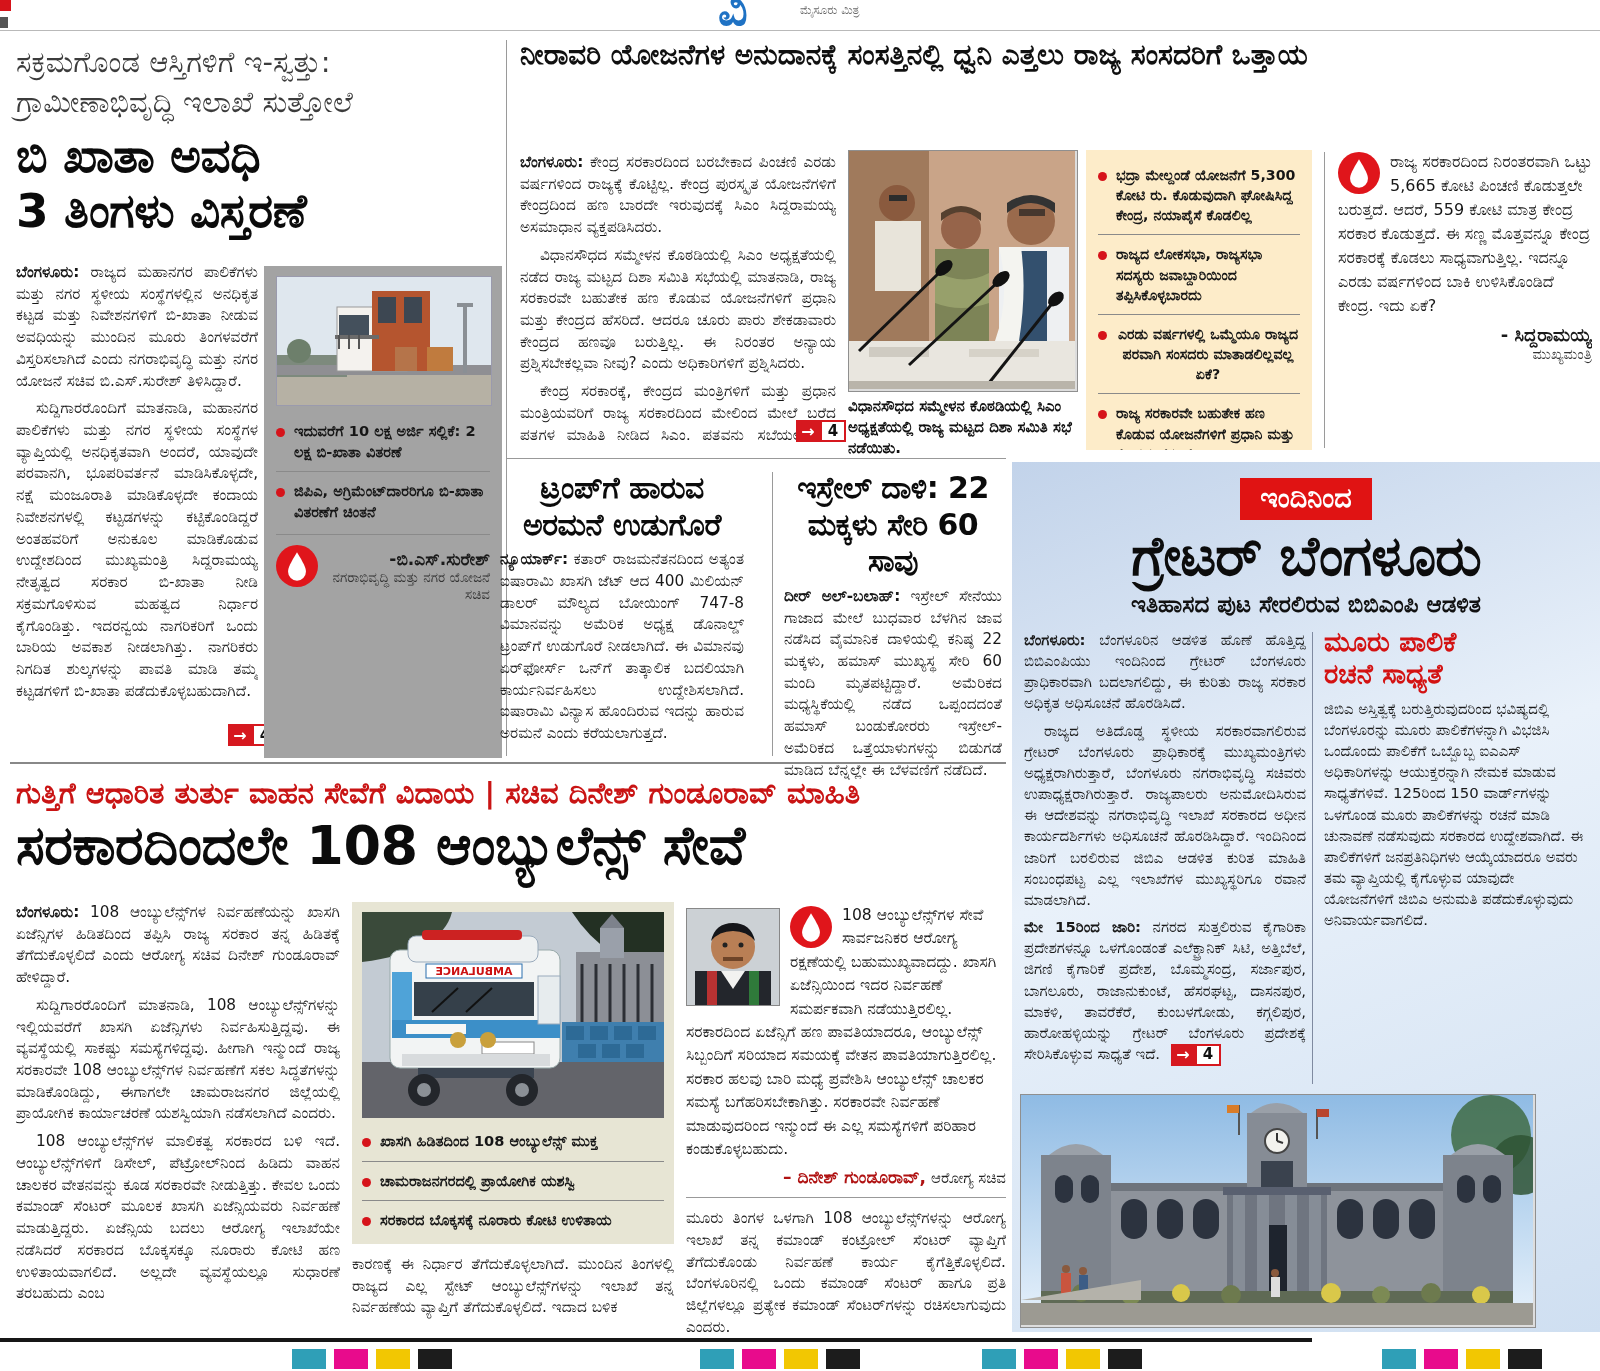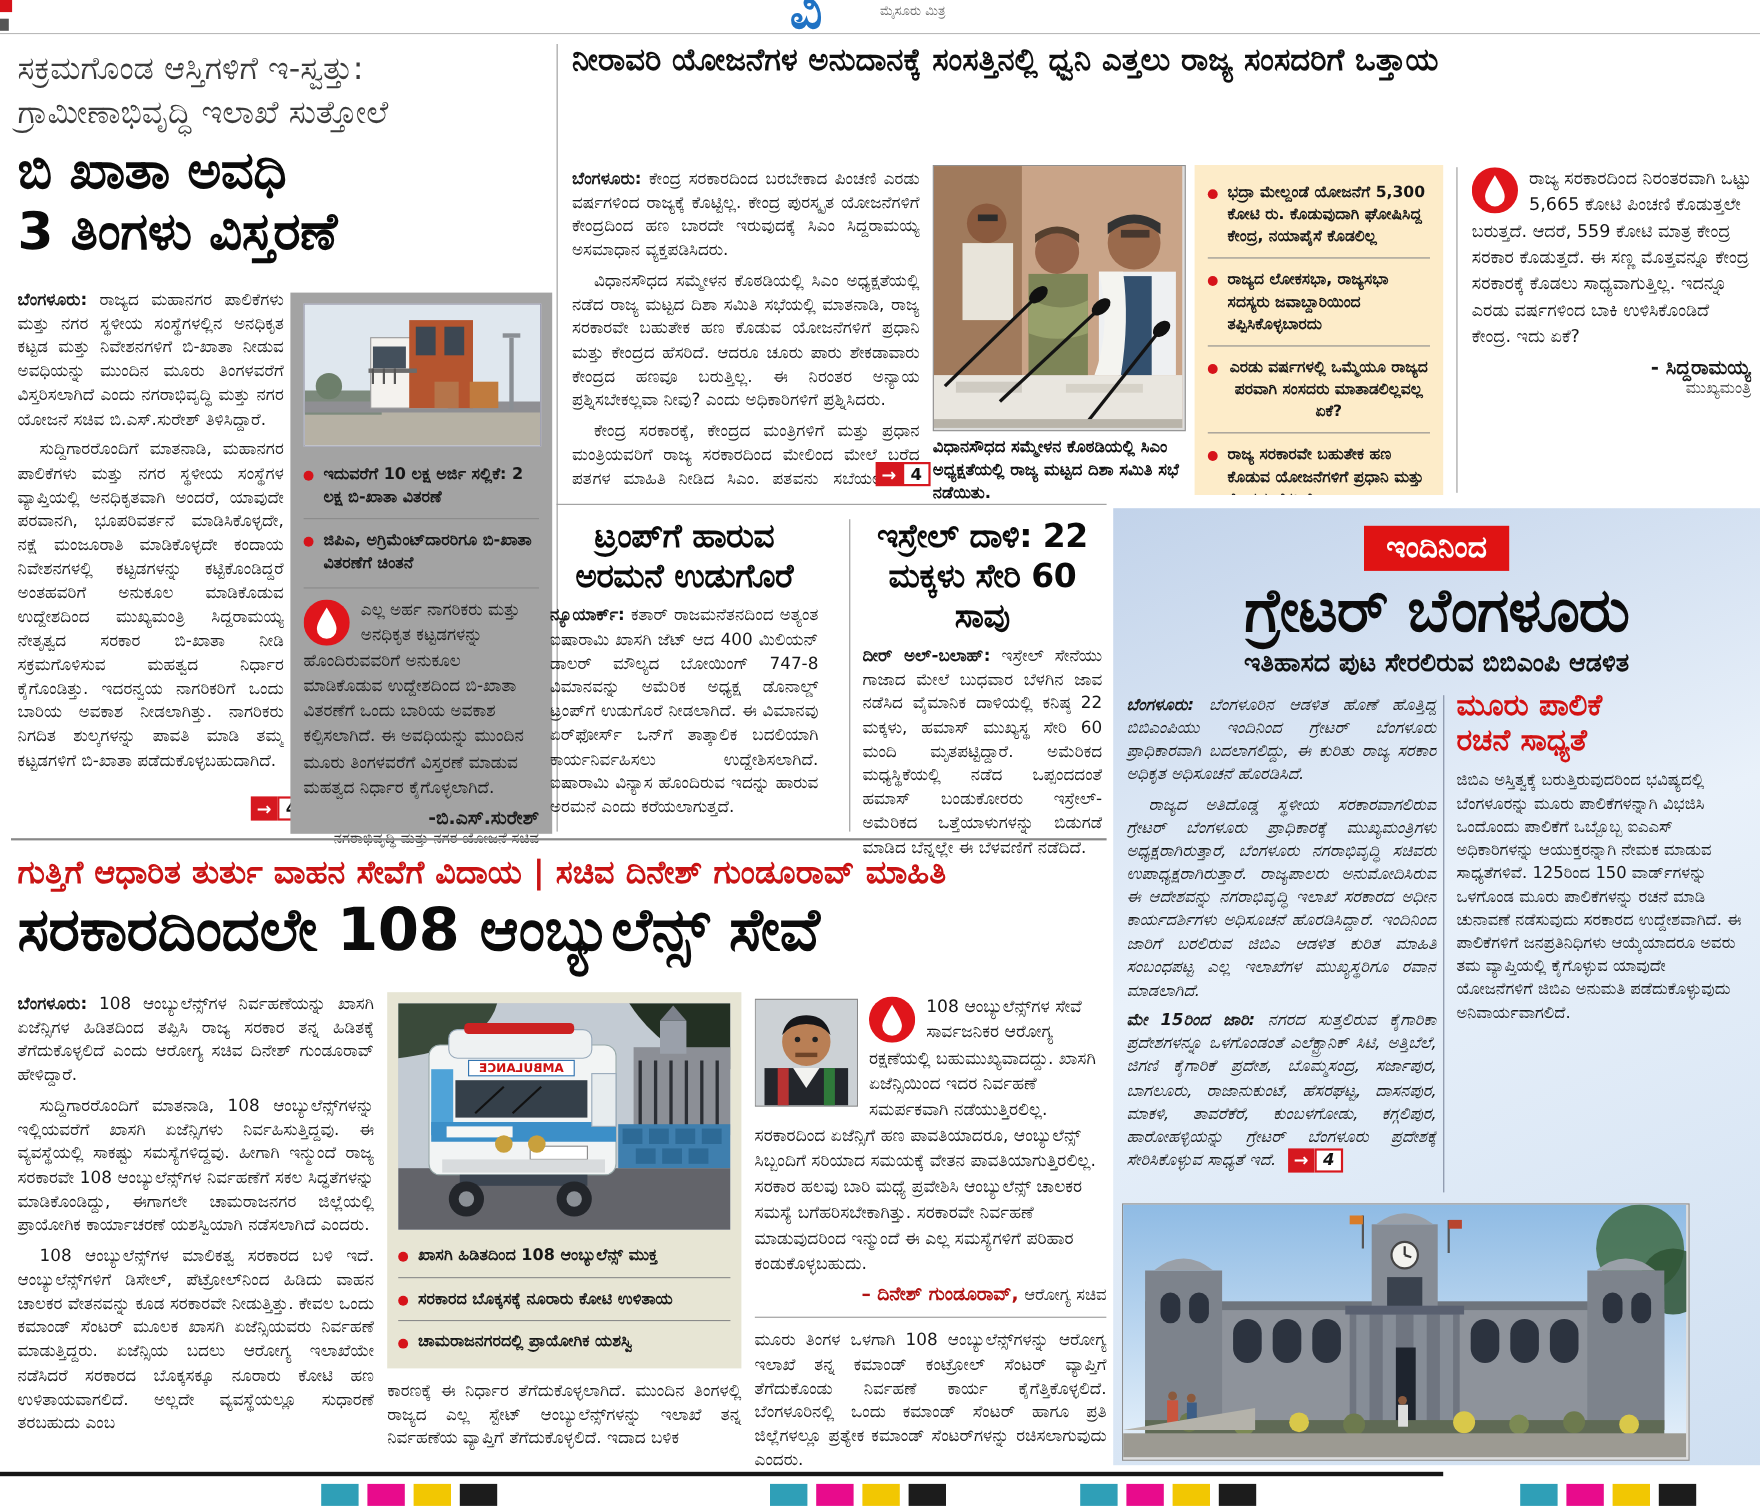--- a/index.html
+++ b/index.html
@@ -124,21 +124,20 @@
         <span class="blt-txt">ಜಿಪಿಎ, ಅಗ್ರಿಮೆಂಟ್‌ದಾರರಿಗೂ ಬಿ-ಖಾತಾ ವಿತರಣೆಗೆ ಚಿಂತನೆ</span>
       </div>
     </div>
     <div style="border-top:1px solid #8a8a8a;padding-top:8px;margin-top:2px;">
       <span class="dropwrap">
         <svg width="42" height="42" viewBox="0 0 40 40">
             <circle cx="20" cy="20" r="20" fill="#e0151b"></circle>
             <path d="M20 7 C26 17 28.5 21.5 28.5 25.5 a8.5 8.5 0 0 1 -17 0 C11.5 21.5 14 17 20 7 Z" fill="#fff"></path>
           </svg>
       </span>
-      <span class="q-txt" style="font-size:15.4px;">ಎಲ್ಲ ಅರ್ಹ ನಾಗರಿಕರು ಮತ್ತು ಅನಧಿಕೃತ ಕಟ್ಟಡಗಳನ್ನು ಹೊಂದಿರುವವರಿಗೆ ಅನುಕೂಲ ಮಾಡಿಕೊಡುವ ಉದ್ದೇಶದಿಂದ ಬಿ-ಖಾತಾ ವಿತರಣೆಗೆ ಒಂದು ಬಾರಿಯ ಅವಕಾಶ ಕಲ್ಪಿಸಲಾಗಿದೆ. ಈ ಅವಧಿಯನ್ನು ಮುಂದಿನ ಮೂರು ತಿಂಗಳವರೆಗೆ ವಿಸ್ತರಣೆ ಮಾಡುವ ಮಹತ್ವದ ನಿರ್ಧಾರ ಕೈಗೊಳ್ಳಲಾಗಿದೆ.</span>
       <div class="q-author" style="font-size:17px;">-ಬಿ.ಎಸ್.ಸುರೇಶ್</div>
       <div class="q-role" style="font-size:13.5px;">ನಗರಾಭಿವೃದ್ಧಿ ಮತ್ತು ನಗರ ಯೋಜನೆ ಸಚಿವ</div>
     </div>
   </div>
 
   <div class="abs kicker-bold" style="left:520px;top:38px;width:1080px;">ನೀರಾವರಿ ಯೋಜನೆಗಳ ಅನುದಾನಕ್ಕೆ ಸಂಸತ್ತಿನಲ್ಲಿ ಧ್ವನಿ ಎತ್ತಲು ರಾಜ್ಯ ಸಂಸದರಿಗೆ ಒತ್ತಾಯ</div>
 
   <div class="abs body-txt jtext clip" style="left:520px;top:152px;width:316px;height:288px;">
     <p><span class="dl">ಬೆಂಗಳೂರು:</span> <span>ಕೇಂದ್ರ ಸರಕಾರದಿಂದ ಬರಬೇಕಾದ ಪಿಂಚಣಿ ಎರಡು ವರ್ಷಗಳಿಂದ ರಾಜ್ಯಕ್ಕೆ ಕೊಟ್ಟಿಲ್ಲ. ಕೇಂದ್ರ ಪುರಸ್ಕೃತ ಯೋಜನೆಗಳಿಗೆ ಕೇಂದ್ರದಿಂದ ಹಣ ಬಾರದೇ ಇರುವುದಕ್ಕೆ ಸಿಎಂ ಸಿದ್ದರಾಮಯ್ಯ ಅಸಮಾಧಾನ ವ್ಯಕ್ತಪಡಿಸಿದರು.</span></p>
     <p class="ind"><span>ವಿಧಾನಸೌಧದ ಸಮ್ಮೇಳನ ಕೊಠಡಿಯಲ್ಲಿ ಸಿಎಂ ಅಧ್ಯಕ್ಷತೆಯಲ್ಲಿ ನಡೆದ ರಾಜ್ಯ ಮಟ್ಟದ ದಿಶಾ ಸಮಿತಿ ಸಭೆಯಲ್ಲಿ ಮಾತನಾಡಿ, ರಾಜ್ಯ ಸರಕಾರವೇ ಬಹುತೇಕ ಹಣ ಕೊಡುವ ಯೋಜನೆಗಳಿಗೆ ಪ್ರಧಾನಿ ಮತ್ತು ಕೇಂದ್ರದ ಹೆಸರಿದೆ. ಆದರೂ ಚೂರು ಪಾರು ಶೇಕಡಾವಾರು ಕೇಂದ್ರದ ಹಣವೂ ಬರುತ್ತಿಲ್ಲ. ಈ ನಿರಂತರ ಅನ್ಯಾಯ ಪ್ರಶ್ನಿಸಬೇಕಲ್ಲವಾ ನೀವು? ಎಂದು ಅಧಿಕಾರಿಗಳಿಗೆ ಪ್ರಶ್ನಿಸಿದರು.</span></p>
@@ -239,21 +238,21 @@
     </div>
   </div>
 
   <div class="abs gb-box" style="left:1012px;top:462px;width:588px;height:870px;">
     <div style="text-align:center;margin-top:16px;">
       <span class="red-label">ಇಂದಿನಿಂದ</span>
     </div>
     <div class="gb-headline" style="text-align:center;margin-top:4px;">ಗ್ರೇಟರ್ ಬೆಂಗಳೂರು</div>
     <div class="gb-sub" style="text-align:center;margin-top:2px;">ಇತಿಹಾಸದ ಪುಟ ಸೇರಲಿರುವ ಬಿಬಿಎಂಪಿ ಆಡಳಿತ</div>
 
-    <div class="abs body-txt jtext clip" style="left:12px;top:168px;width:282px;height:458px;font-size:14.9px;font-style:italic;">
+    <div class="abs body-txt jtext clip" style="left:12px;top:168px;width:282px;height:458px;font-size:14.9px;">
       <p><span class="dl">ಬೆಂಗಳೂರು:</span> <span>ಬೆಂಗಳೂರಿನ ಆಡಳಿತ ಹೊಣೆ ಹೊತ್ತಿದ್ದ ಬಿಬಿಎಂಪಿಯು ಇಂದಿನಿಂದ ಗ್ರೇಟರ್ ಬೆಂಗಳೂರು ಪ್ರಾಧಿಕಾರವಾಗಿ ಬದಲಾಗಲಿದ್ದು, ಈ ಕುರಿತು ರಾಜ್ಯ ಸರಕಾರ ಅಧಿಕೃತ ಅಧಿಸೂಚನೆ ಹೊರಡಿಸಿದೆ.</span></p>
       <p class="ind"><span>ರಾಜ್ಯದ ಅತಿದೊಡ್ಡ ಸ್ಥಳೀಯ ಸರಕಾರವಾಗಲಿರುವ ಗ್ರೇಟರ್ ಬೆಂಗಳೂರು ಪ್ರಾಧಿಕಾರಕ್ಕೆ ಮುಖ್ಯಮಂತ್ರಿಗಳು ಅಧ್ಯಕ್ಷರಾಗಿರುತ್ತಾರೆ, ಬೆಂಗಳೂರು ನಗರಾಭಿವೃದ್ಧಿ ಸಚಿವರು ಉಪಾಧ್ಯಕ್ಷರಾಗಿರುತ್ತಾರೆ. ರಾಜ್ಯಪಾಲರು ಅನುಮೋದಿಸಿರುವ ಈ ಆದೇಶವನ್ನು ನಗರಾಭಿವೃದ್ಧಿ ಇಲಾಖೆ ಸರಕಾರದ ಅಧೀನ ಕಾರ್ಯದರ್ಶಿಗಳು ಅಧಿಸೂಚನೆ ಹೊರಡಿಸಿದ್ದಾರೆ. ಇಂದಿನಿಂದ ಜಾರಿಗೆ ಬರಲಿರುವ ಜಿಬಿಎ ಆಡಳಿತ ಕುರಿತ ಮಾಹಿತಿ ಸಂಬಂಧಪಟ್ಟ ಎಲ್ಲ ಇಲಾಖೆಗಳ ಮುಖ್ಯಸ್ಥರಿಗೂ ರವಾನೆ ಮಾಡಲಾಗಿದೆ.</span></p>
       <p><span class="dl">ಮೇ 15ರಿಂದ ಜಾರಿ:</span> <span>ನಗರದ ಸುತ್ತಲಿರುವ ಕೈಗಾರಿಕಾ ಪ್ರದೇಶಗಳನ್ನೂ ಒಳಗೊಂಡಂತೆ ಎಲೆಕ್ಟ್ರಾನಿಕ್ ಸಿಟಿ, ಅತ್ತಿಬೆಲೆ, ಜಿಗಣಿ ಕೈಗಾರಿಕೆ ಪ್ರದೇಶ, ಬೊಮ್ಮಸಂದ್ರ, ಸರ್ಜಾಪುರ, ಬಾಗಲೂರು, ರಾಜಾನುಕುಂಟೆ, ಹೆಸರಘಟ್ಟ, ದಾಸನಪುರ, ಮಾಕಳಿ, ತಾವರೆಕೆರೆ, ಕುಂಬಳಗೋಡು, ಕಗ್ಗಲಿಪುರ, ಹಾರೋಹಳ್ಳಿಯನ್ನು ಗ್ರೇಟರ್ ಬೆಂಗಳೂರು ಪ್ರದೇಶಕ್ಕೆ ಸೇರಿಸಿಕೊಳ್ಳುವ ಸಾಧ್ಯತೆ ಇದೆ.</span>
         <span class="jump">
           <span class="jarr">→</span>
           <span class="jnum">4</span>
         </span>
       </p>
     </div>
     <div class="abs rule-v" style="left:300px;top:170px;height:452px;background:#7f8aa0;"></div>
@@ -398,25 +397,25 @@
         <rect x="176" y="64" width="22" height="48" fill="#e7ecee" stroke="#9ab"></rect>
       </g>
     </svg>
     <div style="margin-top:4px;">
       <div class="blt">
         <span class="dot"></span>
         <span class="blt-txt">ಖಾಸಗಿ ಹಿಡಿತದಿಂದ 108 ಆಂಬ್ಯುಲೆನ್ಸ್ ಮುಕ್ತ</span>
       </div>
       <div class="blt">
         <span class="dot"></span>
-        <span class="blt-txt">ಸರಕಾರದ ಬೊಕ್ಕಸಕ್ಕೆ ನೂರಾರು ಕೋಟಿ ಉಳಿತಾಯ</span>
+        <span class="blt-txt">ಚಾಮರಾಜನಗರದಲ್ಲಿ ಪ್ರಾಯೋಗಿಕ ಯಶಸ್ವಿ</span>
       </div>
       <div class="blt">
         <span class="dot"></span>
-        <span class="blt-txt">ಚಾಮರಾಜನಗರದಲ್ಲಿ ಪ್ರಾಯೋಗಿಕ ಯಶಸ್ವಿ</span>
+        <span class="blt-txt">ಸರಕಾರದ ಬೊಕ್ಕಸಕ್ಕೆ ನೂರಾರು ಕೋಟಿ ಉಳಿತಾಯ</span>
       </div>
     </div>
   </div>
   <div class="abs body-txt jtext clip" style="left:352px;top:1254px;width:322px;height:80px;">
     <span>ಕಾರಣಕ್ಕೆ ಈ ನಿರ್ಧಾರ ತೆಗೆದುಕೊಳ್ಳಲಾಗಿದೆ. ಮುಂದಿನ ತಿಂಗಳಲ್ಲಿ ರಾಜ್ಯದ ಎಲ್ಲ ಸ್ಟೇಟ್ ಆಂಬ್ಯುಲೆನ್ಸ್‌ಗಳನ್ನು ಇಲಾಖೆ ತನ್ನ ನಿರ್ವಹಣೆಯ ವ್ಯಾಪ್ತಿಗೆ ತೆಗೆದುಕೊಳ್ಳಲಿದೆ. ಇದಾದ ಬಳಿಕ</span>
   </div>
 
   <div class="abs clip" style="left:686px;top:904px;width:320px;height:430px;">
     <div style="overflow:hidden;">
       <span class="abs" style="position:static;float:left;margin:4px 10px 4px 0;">

